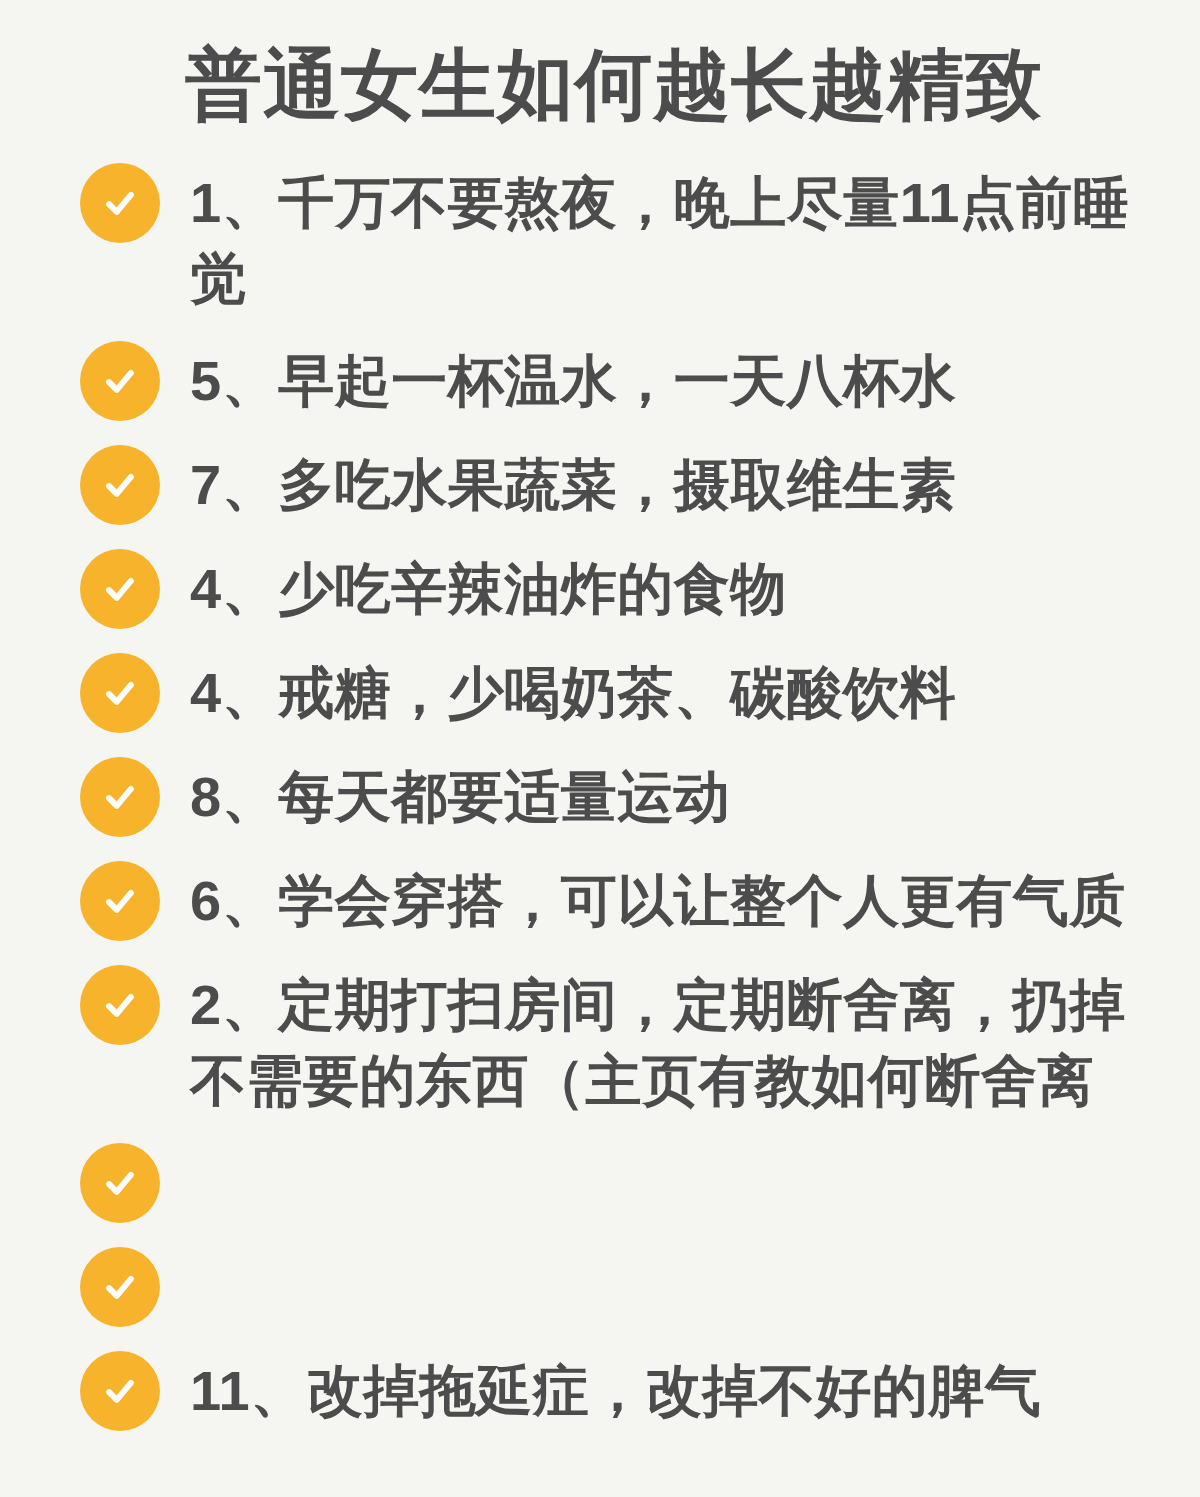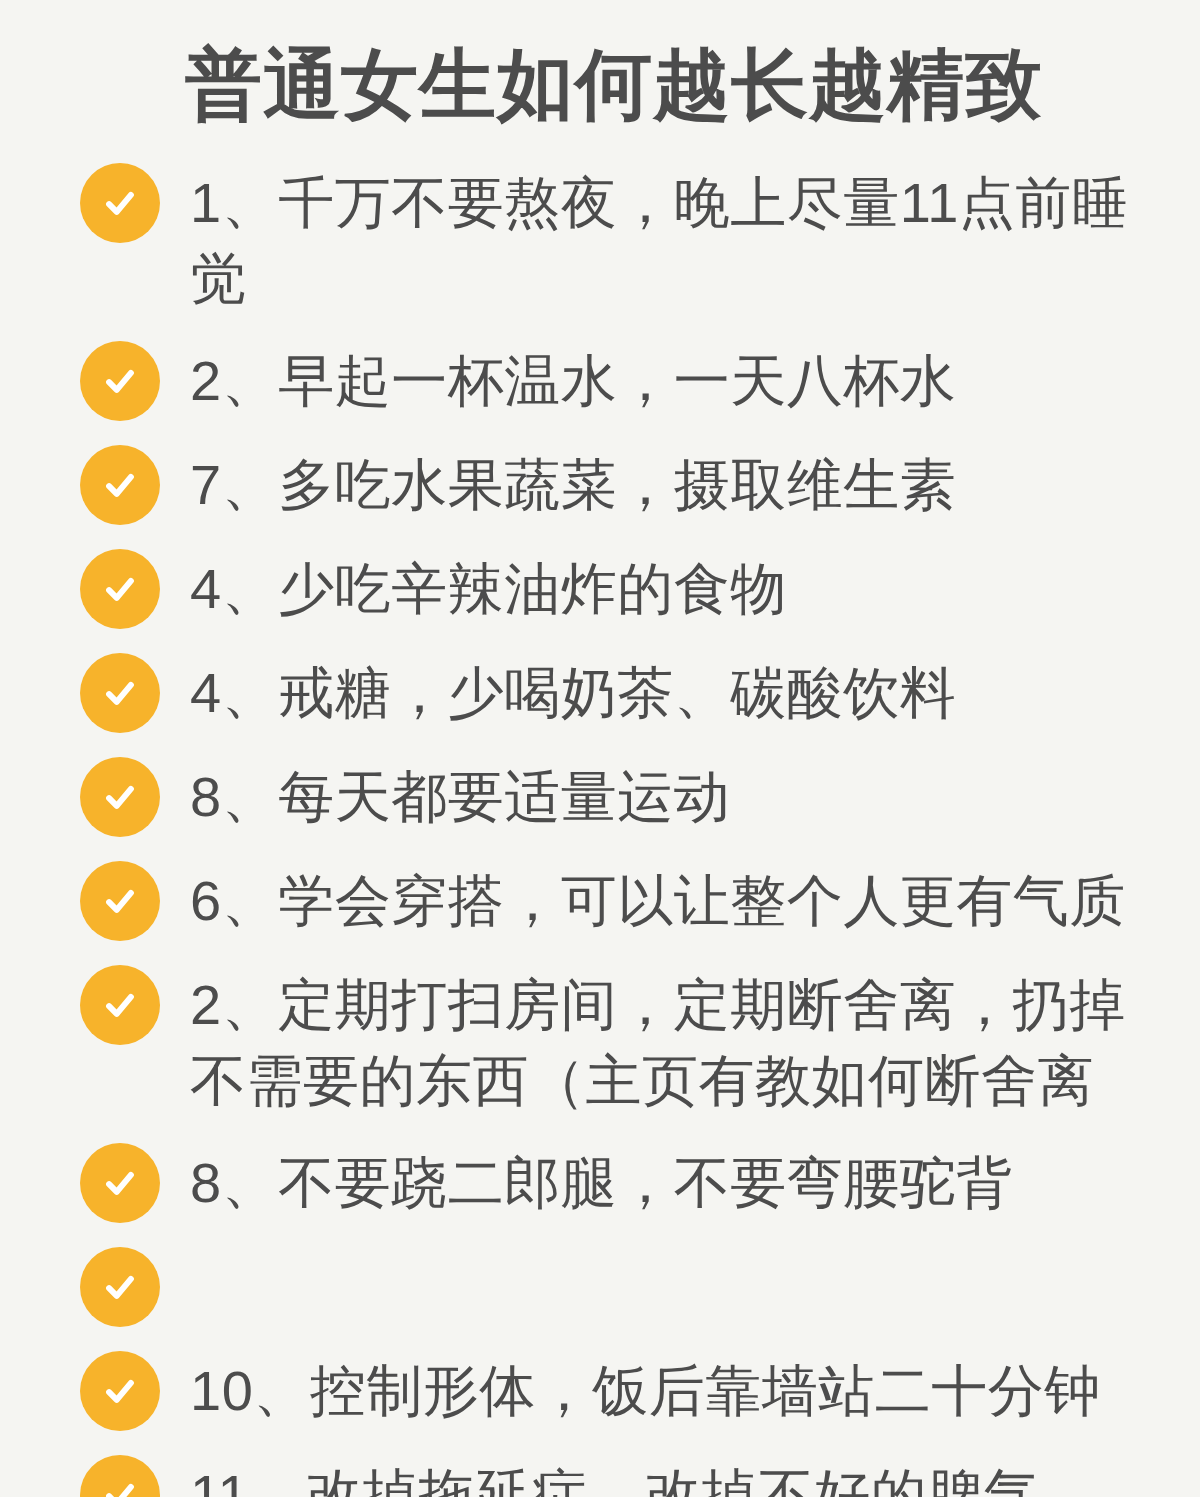--- a/index.html
+++ b/index.html
@@ -52,21 +52,21 @@
     justify-content: center;
   }
   .check svg {
     width: 46px;
     height: 46px;
     display: block;
   }
   .item-text {
     font-size: 56px;
     line-height: 76px;
-    font-weight: 400;
+    font-weight: 700;
     color: var(--text-color, #4C4C4C);
     white-space: pre-wrap;
     letter-spacing: 0.5px;
   }
 </style>
 </head>
 <body>
 
 <div class="page">
   <h1 class="title">普通女生如何越长越精致</h1>
@@ -80,21 +80,21 @@
     <span class="item-text">1、千万不要熬夜，晚上尽量11点前睡
 觉</span>
   </div>
 
   <div class="item">
     <span class="check">
       <svg viewBox="0 0 24 24">
         <path d="M6.3 12.6 L10.3 16.6 L17.7 7.8" fill="none" stroke="#FFFFFF" stroke-width="3.1" stroke-linecap="round" stroke-linejoin="round"></path>
       </svg>
     </span>
-    <span class="item-text">2、早起一杯温水，一天八杯水</span>
+    <span class="item-text">5、早起一杯温水，一天八杯水</span>
   </div>
 
   <div class="item">
     <span class="check">
       <svg viewBox="0 0 24 24">
         <path d="M6.3 12.6 L10.3 16.6 L17.7 7.8" fill="none" stroke="#FFFFFF" stroke-width="3.1" stroke-linecap="round" stroke-linejoin="round"></path>
       </svg>
     </span>
     <span class="item-text">7、多吃水果蔬菜，摄取维生素</span>
   </div>
@@ -144,39 +144,30 @@
     <span class="item-text">2、定期打扫房间，定期断舍离，扔掉
 不需要的东西（主页有教如何断舍离</span>
   </div>
 
   <div class="item">
     <span class="check">
       <svg viewBox="0 0 24 24">
         <path d="M6.3 12.6 L10.3 16.6 L17.7 7.8" fill="none" stroke="#FFFFFF" stroke-width="3.1" stroke-linecap="round" stroke-linejoin="round"></path>
       </svg>
     </span>
-    <span class="item-text">8、不要跷二郎腿，不要弯腰驼背</span>
   </div>
 
   <div class="item">
     <span class="check">
       <svg viewBox="0 0 24 24">
         <path d="M6.3 12.6 L10.3 16.6 L17.7 7.8" fill="none" stroke="#FFFFFF" stroke-width="3.1" stroke-linecap="round" stroke-linejoin="round"></path>
       </svg>
     </span>
   </div>
 
-  <div class="item">
-    <span class="check">
-      <svg viewBox="0 0 24 24">
-        <path d="M6.3 12.6 L10.3 16.6 L17.7 7.8" fill="none" stroke="#FFFFFF" stroke-width="3.1" stroke-linecap="round" stroke-linejoin="round"></path>
-      </svg>
-    </span>
-    <span class="item-text">10、控制形体，饭后靠墙站二十分钟</span>
-  </div>
 
   <div class="item">
     <span class="check">
       <svg viewBox="0 0 24 24">
         <path d="M6.3 12.6 L10.3 16.6 L17.7 7.8" fill="none" stroke="#FFFFFF" stroke-width="3.1" stroke-linecap="round" stroke-linejoin="round"></path>
       </svg>
     </span>
     <span class="item-text">11、改掉拖延症，改掉不好的脾气</span>
   </div>
 </div>

